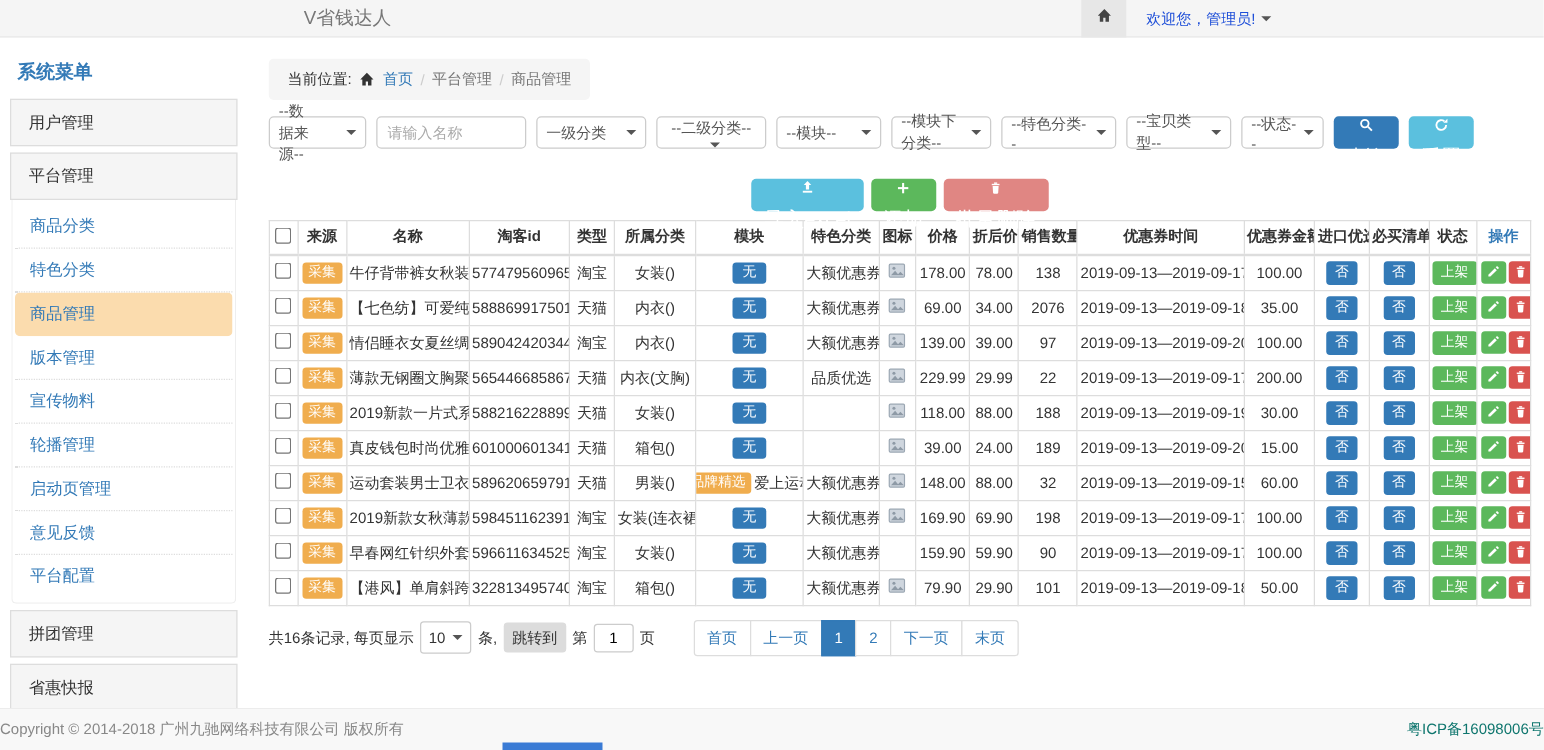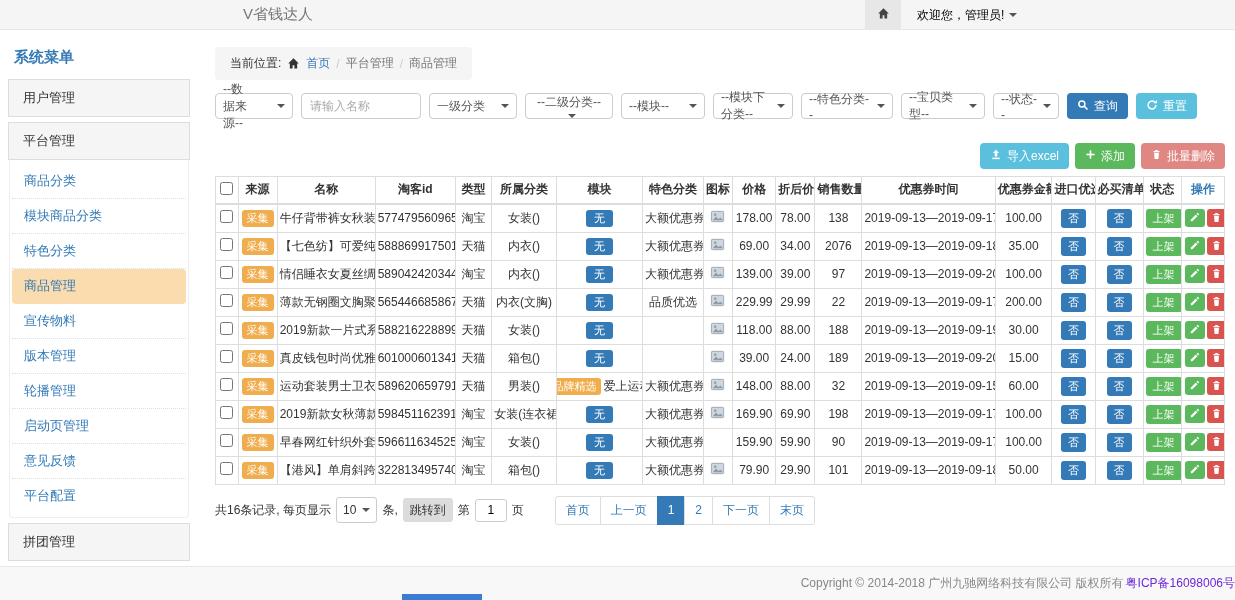--- a/index.html
+++ b/index.html
@@ -5,21 +5,21 @@
   * { box-sizing: border-box; margin: 0; padding: 0; }
   html,body { width:1235px; height:600px; overflow:hidden; background:#fff;
     font-family:"Liberation Sans","DejaVu Sans",sans-serif; }
   
   .topbar { position:relative; height:30px; background:#f5f5f5; border-bottom:1px solid #e7e7e7;
     display:flex; align-items:center; }
   .brand { margin-left:243px; font-size:15px; color:#777; }
   .topbar-right { position:absolute; left:865px; top:0; height:30px; display:flex; align-items:center; }
   .home-btn { width:36px; height:30px; background:#e7e7e7; display:flex; align-items:center;
     justify-content:center; color:#444; cursor:pointer; }
-  .welcome { margin-left:16px; font-size:12px; color:#000000; display:flex; align-items:center; gap:5px; cursor:pointer; }
+  .welcome { margin-left:16px; font-size:12px; color:#1d4ed8; display:flex; align-items:center; gap:5px; cursor:pointer; }
   .caret-down { width:0; height:0; border-left:4px solid transparent; border-right:4px solid transparent;
     border-top:4px solid #555; }
   
   .layout { display:flex; align-items:flex-start; padding:8px 8px 0 8px; }
   .sidebar { width:182px; flex:none; }
   .sidebar-title { color:#337ab7; font-size:15px; font-weight:bold; padding:10px 6px 12px 6px; }
   .menu-header { background:#f5f5f5; border:1px solid #ddd; border-radius:0; padding:9px 14px;
     font-size:13px; color:#333; margin-bottom:5px; cursor:pointer; }
   .submenu { background:#fff; border:1px solid #eee; border-top:none; border-radius:0 0 4px 4px;
     margin:-5px 1px 5px 1px; padding:4px 2px 4px 2px; }
@@ -35,26 +35,26 @@
   .breadcrumb a { color:#337ab7; text-decoration:none; cursor:pointer; }
   .breadcrumb .sep { color:#ccc; }
   
   .filters { display:flex; gap:8px; margin-top:13px; align-items:center; }
   .fselect { border:1px solid #ccc; border-radius:4px; height:26px; display:flex; align-items:center;
     justify-content:space-between; padding:0 7px; font-size:12px; color:#555; background:#fff; cursor:pointer; flex:none; }
   .fselect .sel-caret { width:0; height:0; border-left:4px solid transparent; border-right:4px solid transparent;
     border-top:4px solid #555; margin-left:6px; }
   .ftext { border:1px solid #ccc; border-radius:4px; height:26px; padding:0 8px; font-size:12px; color:#555; flex:none; }
   .ftext::placeholder { color:#aaa; }
-  .btn { height:26px; border:none; border-radius:4px; color:#fff; font-size:12px; display:inline-flex;
-    align-items:center; gap:5px; padding:0 10px; cursor:pointer; }
+  .btn { height:26px; border:none; border-radius:4px; color:#fff; font-size:16px; display:inline-flex;
+    align-items:center; gap:5px; padding:0 10px; cursor:pointer;flex-direction:column; }
   .btn-search { background:#337ab7; }
   .btn-reset { background:#5bc0de; }
   
-  .actions { display:flex; justify-content:flex-end; gap:6px; margin-top:24px; }
+  .actions { display:flex; justify-content:center; gap:6px; margin-top:24px; }
   .btn-import { background:#5bc0de; }
   .btn-add { background:#5cb85c; }
   .btn-del { background:#e08683; }
   
   .table-wrap { margin-top:7px; }
   table { width:100%; border-collapse:collapse; table-layout:fixed; font-size:12px; color:#333; }
   th,td { border:1px solid #ddd; padding:4px 2px; text-align:center; overflow:hidden;
     white-space:nowrap; vertical-align:middle; height:27px; }
   th { font-weight:bold; border-bottom-width:2px; background:#fff; }
   th.op-head { color:#337ab7; }
@@ -87,23 +87,23 @@
     color:#333; font-size:12px; cursor:pointer; }
   .page-input { width:32px; height:23px; border:1px solid #ccc; border-radius:3px; text-align:center; font-size:12px; }
   .pager-right { display:flex; }
   .pg-btn { border:1px solid #ddd; background:#fff; color:#337ab7; font-size:12px; padding:5px 10px;
     cursor:pointer; margin-left:-1px; }
   .pg-btn:first-child { border-radius:3px 0 0 3px; margin-left:0; }
   .pg-btn:last-child { border-radius:0 3px 3px 0; }
   .pg-btn.active { background:#337ab7; color:#fff; border-color:#337ab7; }
   
   .footer { position:fixed; left:0; right:0; bottom:0; height:34px; background:#f8f8f8;
-    border-top:1px solid #e7e7e7; display:flex; align-items:center; justify-content:flex-end;
+    border-top:1px solid #e7e7e7; display:flex; align-items:center; justify-content:space-between;
     font-size:12px; color:#888; gap:2px; z-index:5; }
-  .footer a { color:#6d28d9; text-decoration:none; }
+  .footer a { color:#0f766e; text-decoration:none; }
   .artifact { position:fixed; left:402px; bottom:0; width:80px; height:6px; background:#3a7bd5; z-index:6; }
 </style>
 </head>
 <body>
 
 <div class="topbar">
   <div class="brand">V省钱达人</div>
   <div class="topbar-right">
     <div class="home-btn">
       <span class="ic" id="ic-home-top"><svg viewBox="0 0 16 16" width="13" height="13">
@@ -118,25 +118,24 @@
 </div>
 
 <div class="layout">
   <aside class="sidebar">
     <div class="sidebar-title">系统菜单</div>
     <div id="menu">
         <div class="menu-header">用户管理</div>
         <div class="menu-header">平台管理</div>
         <div class="submenu">
           <div class="submenu-item">商品分类</div>
-          <div class="submenu-item">模块商品分类</div>
           <div class="submenu-item">特色分类</div>
           <div class="submenu-item active">商品管理</div>
+          <div class="submenu-item">版本管理</div>
           <div class="submenu-item">宣传物料</div>
-          <div class="submenu-item">版本管理</div>
           <div class="submenu-item">轮播管理</div>
           <div class="submenu-item">启动页管理</div>
           <div class="submenu-item">意见反馈</div>
           <div class="submenu-item">平台配置</div>
         </div>
         <div class="menu-header">拼团管理</div>
         <div class="menu-header">省惠快报</div>
       </div>
   </aside>
 

